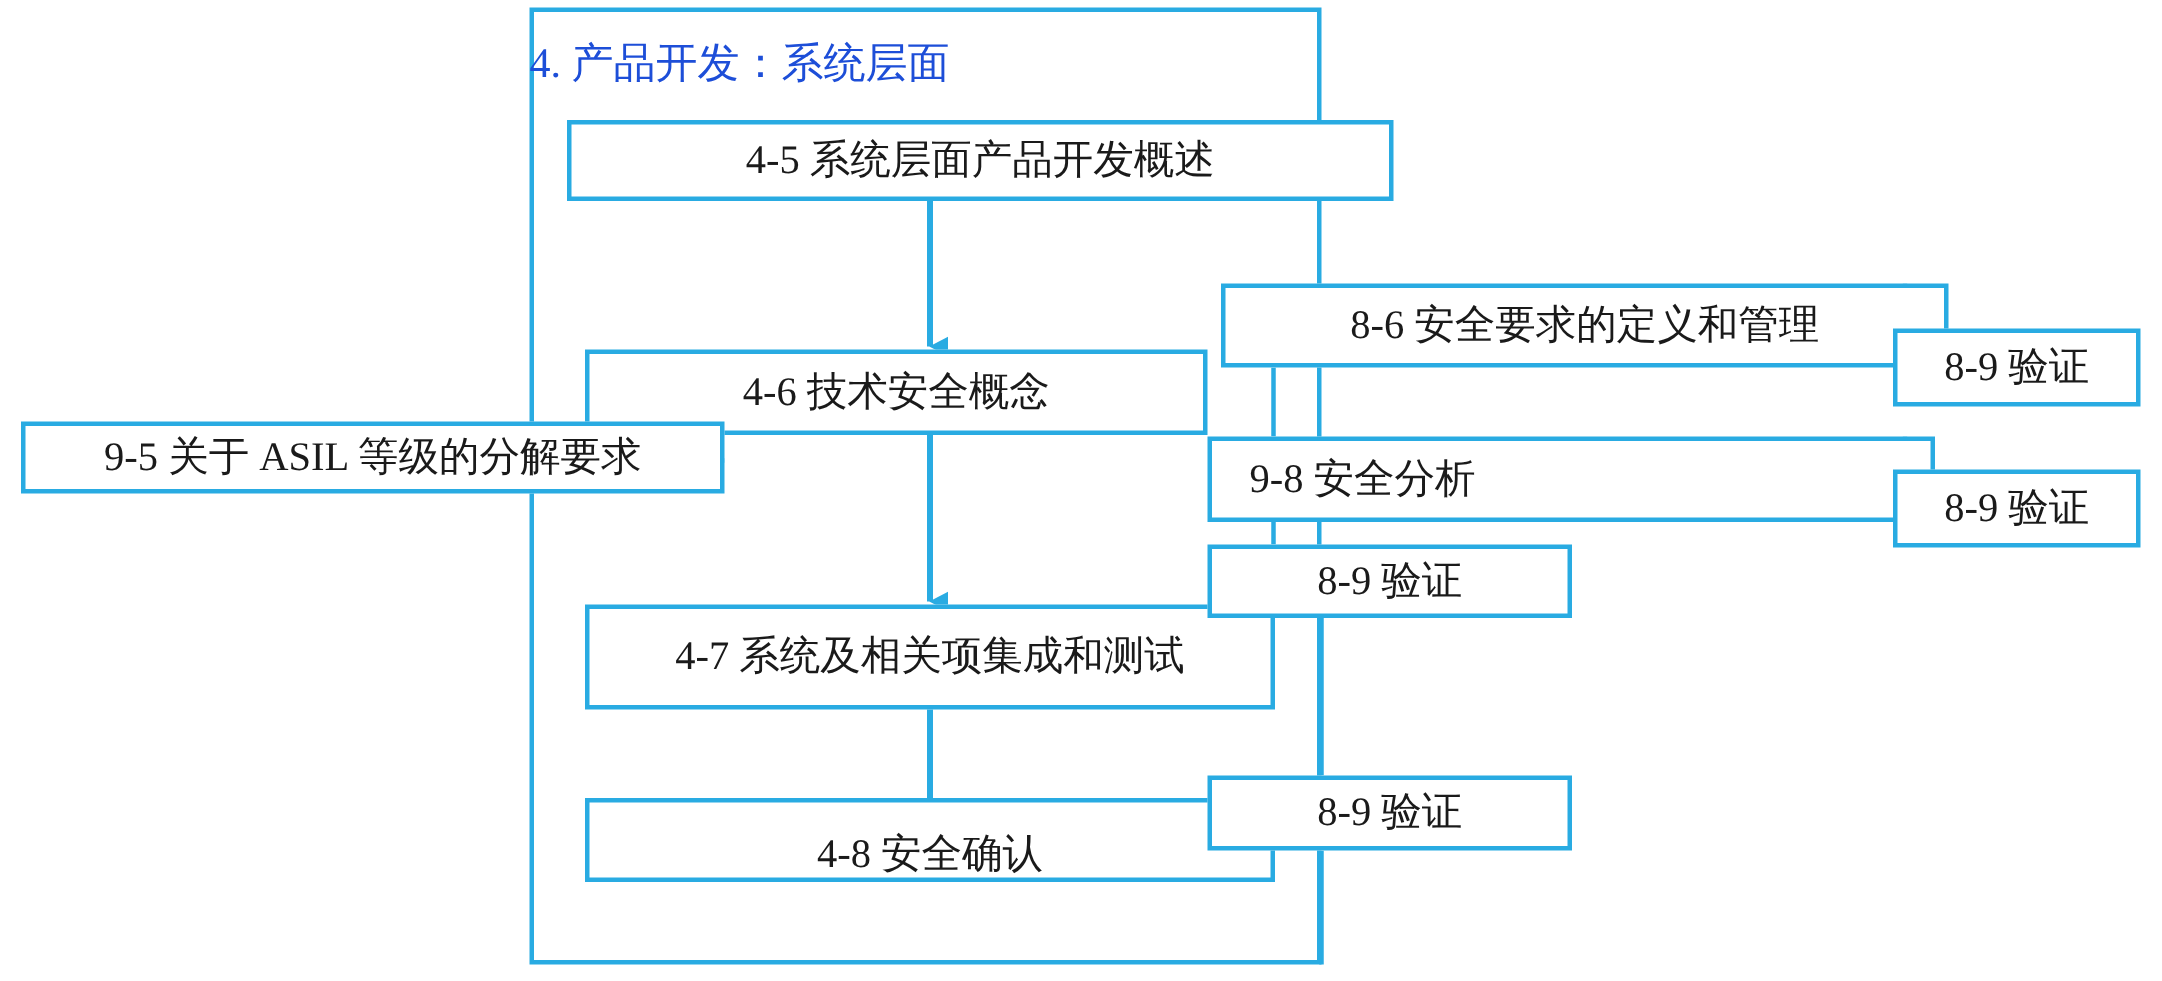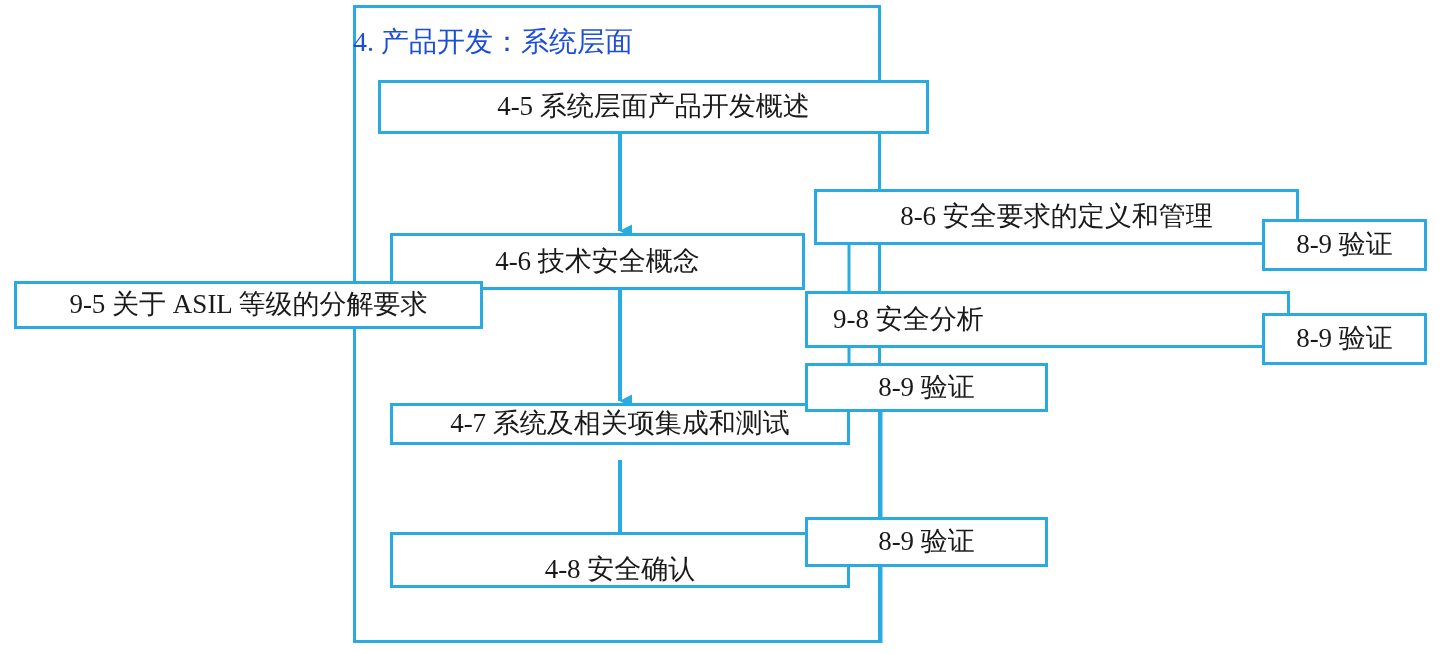--- a/index.html
+++ b/index.html
@@ -94,21 +94,21 @@
   <div class="section-title fs-28" style="left:353px; top:23px; width:528px;">4. 产品开发：系统层面</div>
 
   <div class="box fs-27" style="left:378px; top:80px; width:551px; height:54px;justify-content:center;">
     <span class="lbl">4-5 系统层面产品开发概述</span>
   </div>
 
   <div class="box fs-27" style="left:390px; top:233px; width:415px; height:57px;">
     <span class="lbl">4-6 技术安全概念</span>
   </div>
 
-  <div class="box fs-27" style="left:390px; top:403px; width:460px; height:42px;">
+  <div class="box fs-27" style="left:390px; top:403px; width:460px; height:70px;">
     <span class="lbl">4-7 系统及相关项集成和测试</span>
   </div>
 
   <div class="box fs-27" style="left:390px; top:532px; width:460px; height:56px;align-items:flex-end;">
     <span class="lbl">4-8 安全确认</span>
   </div>
 
   <div class="box fs-27" style="left:14px; top:281px; width:469px; height:48px; border-width:3px;">
     <span class="lbl">9-5 关于 ASIL 等级的分解要求</span>
   </div>

